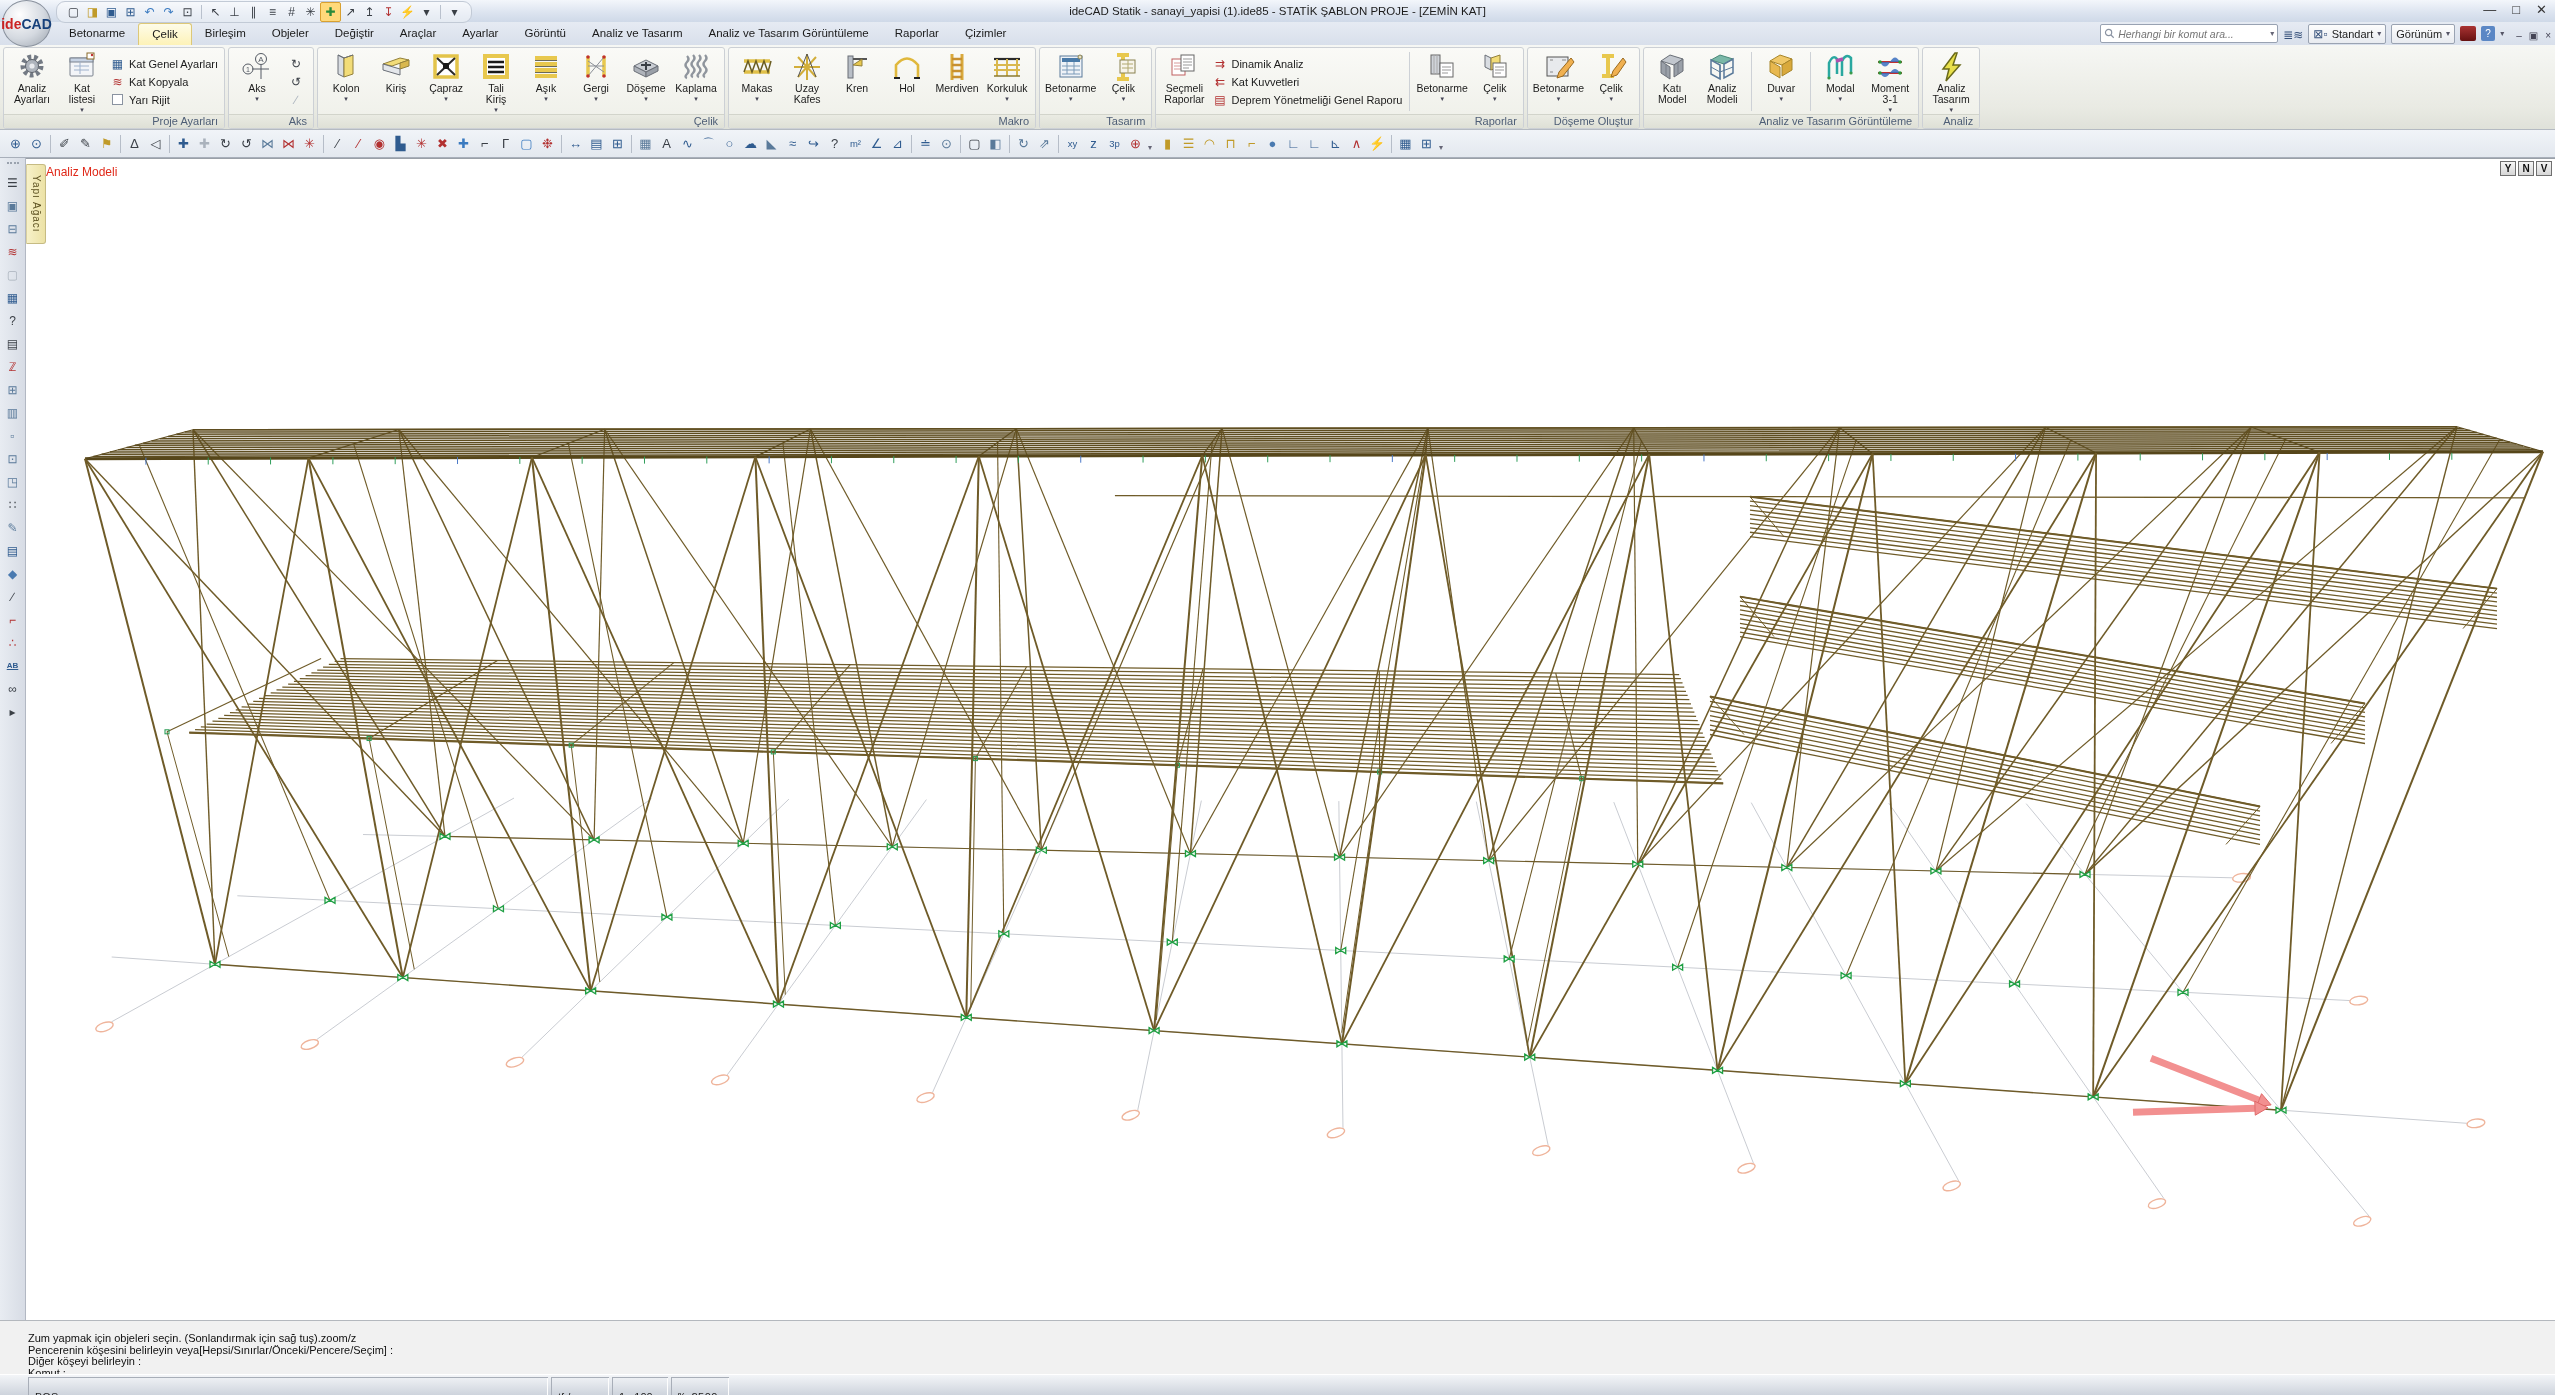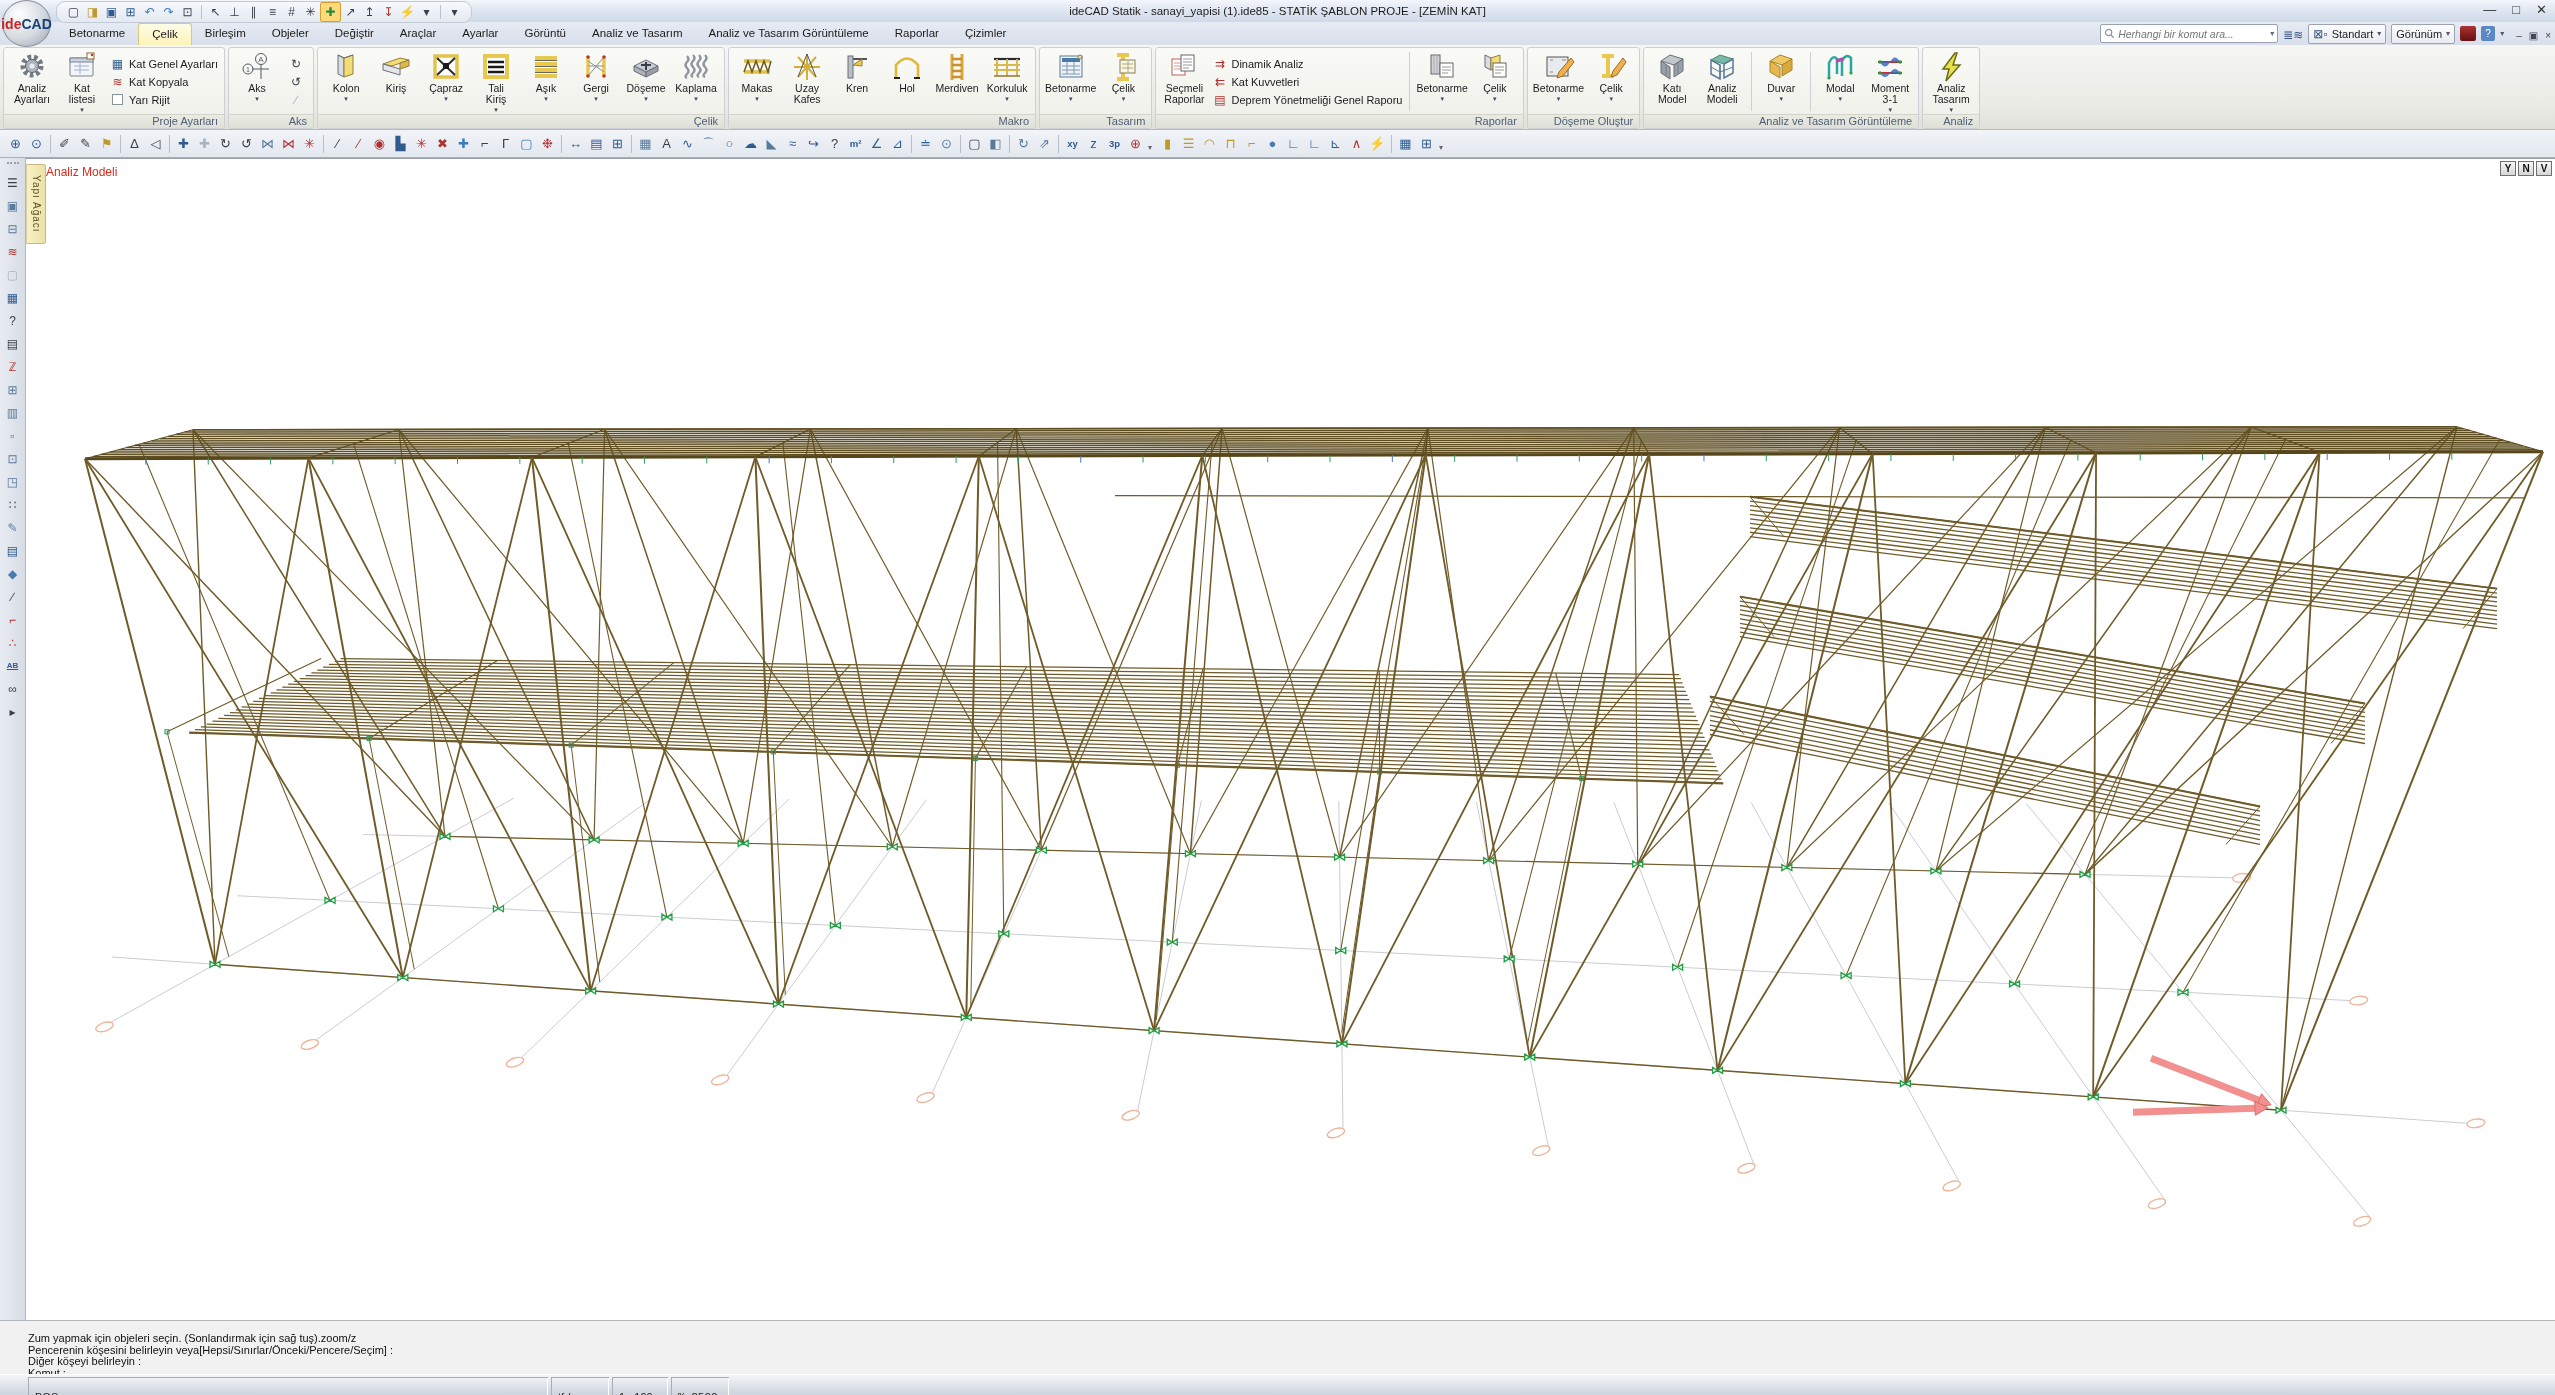--- a/index.html
+++ b/index.html
@@ -44,21 +44,21 @@
   .rsmall{display:flex;align-items:center;font-size:11px;color:#1b1b1b;gap:4px;height:17px;white-space:nowrap}
   .rsmall .g{width:15px;text-align:center;font-size:12px}
   .rico{width:22px;height:17px;display:flex;align-items:center;justify-content:center;font-size:12px}
   .vdiv{width:1px;background:#cdd1d6;margin:3px 4px}
   .cb{width:11px;height:11px;background:#fff;border:1px solid #8a93a0;margin:0 2px;box-sizing:border-box}
   
   .navy{color:#2f5b8f}.dark{color:#3a3f46}.red{color:#b23030}.blue{color:#3a7ac0}.gold{color:#c09a28}.slate{color:#5a7a9a}.gray{color:#aab2bc}.green{color:#2a8a3a}.steel{color:#4a7ab0}
   
   #toolbar{position:absolute;left:0;top:130px;width:100%;height:28px;background:linear-gradient(#f1f4f8,#e3e8ef);border-bottom:1px solid #a8afba;display:flex;align-items:center;padding-left:5px;box-sizing:border-box}
   .tbtn{width:21px;height:22px;display:flex;align-items:center;justify-content:center;font-size:13px;border-radius:2px;flex:0 0 auto}
-  .tbtn .txt{font-size:9.5px;font-weight:bold}
+  .tbtn .txt{font-size:9.5px;font-weight:normal}
   .tsep{width:1px;height:18px;background:#b6bdc8;margin:0 3px;flex:0 0 auto}
   .tchev{font-size:8px;color:#667;margin:8px 5px 0 2px;flex:0 0 auto}
   
   #sidebar{position:absolute;left:0;top:158px;width:26px;bottom:75px;background:linear-gradient(90deg,#e8ecf2,#d7dce5);border-right:1px solid #b2b8c3;display:flex;flex-direction:column;align-items:center;padding-top:4px;box-sizing:border-box}
   .sgrip{width:12px;height:3px;border-top:2px dotted #9aa2ae;margin-bottom:4px}
   .sbtn{width:21px;height:23px;display:flex;align-items:center;justify-content:center;font-size:12px;border-radius:2px}
   .sbtn .txt{font-size:8px;font-weight:bold;text-decoration:underline}
   #vtab{position:absolute;left:26px;top:164px;width:18px;height:78px;background:linear-gradient(90deg,#f7f1c8,#ece2a6);border:1px solid #c6bb83;border-left:1px solid #d8cfa0;border-radius:0 3px 3px 0;z-index:6;display:flex;align-items:center;justify-content:center}
   #vtab span{writing-mode:vertical-lr;font-size:10px;color:#5c5120;letter-spacing:1px}
   

